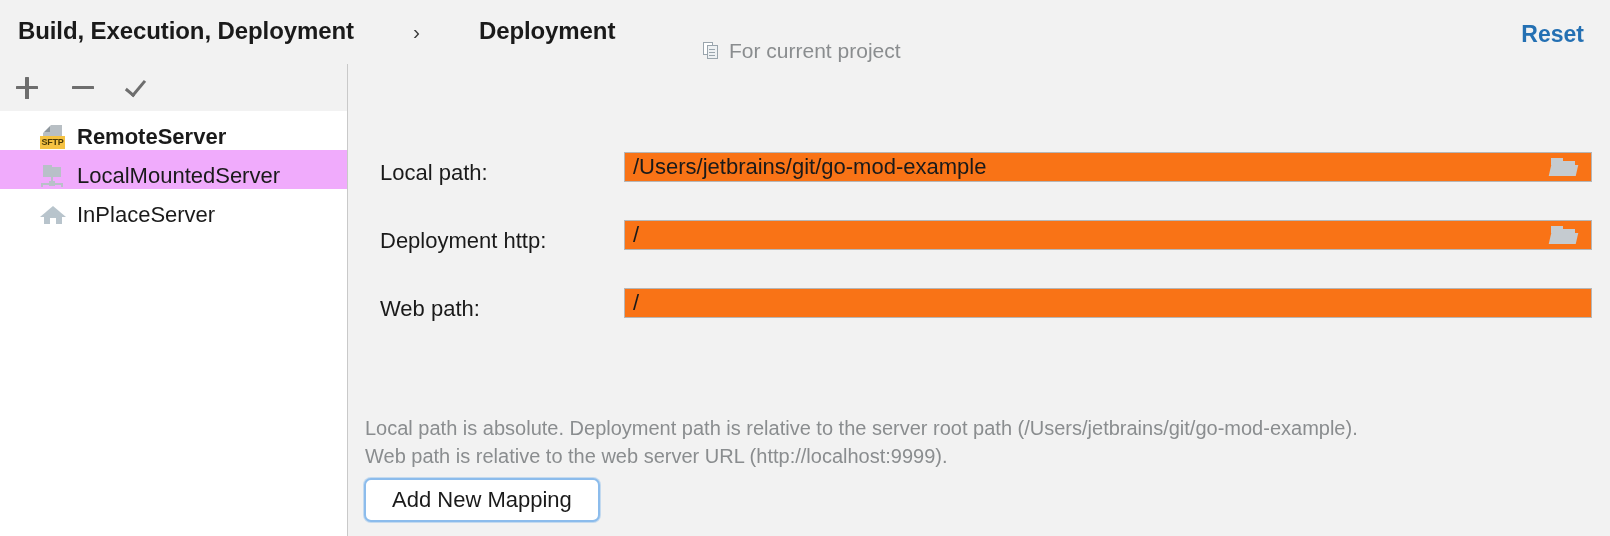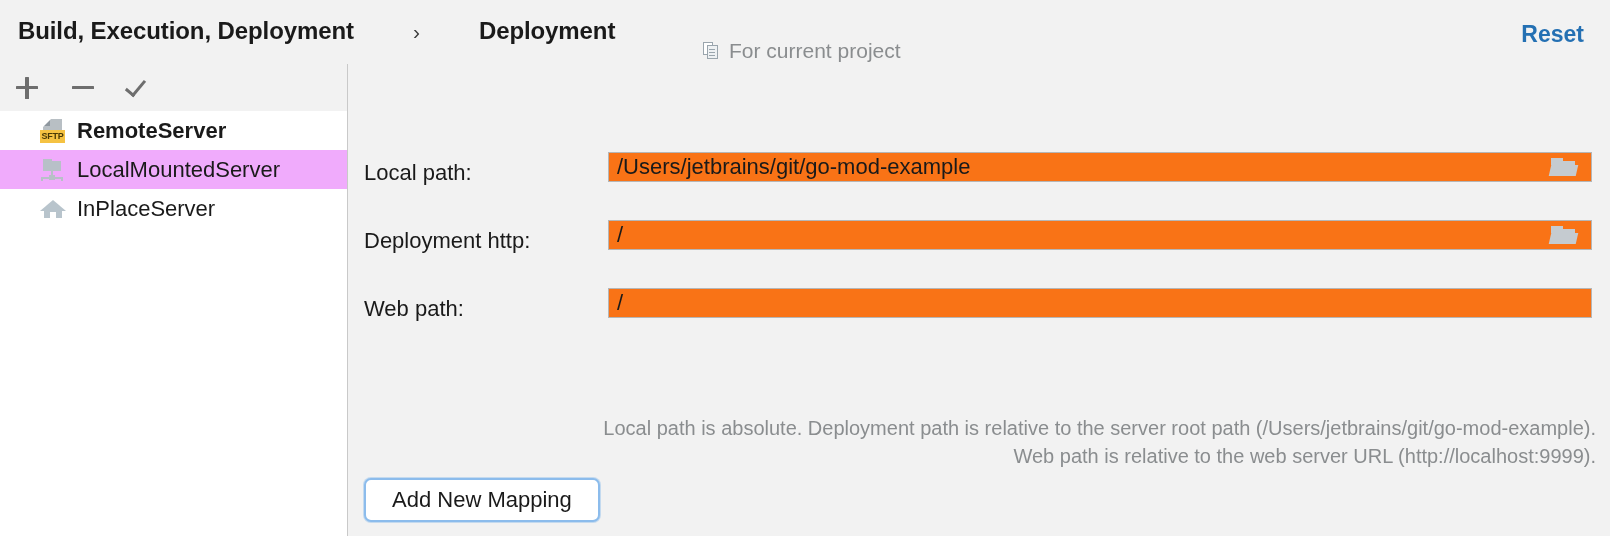--- a/index.html
+++ b/index.html
@@ -152,21 +152,21 @@
 
   .server-list {
     position: absolute;
     left: 0; top: 47px;
     width: 347px;
     bottom: 0;
     background: #ffffff;
   }
   .server-row {
     display: flex;
-    align-items: center;
+    align-items: flex-end;
     height: 39px;
     padding-left: 40px;
     gap: 11px;
     cursor: pointer;
     box-sizing: border-box;
   }
   .server-row.selected {
     background: #f0abfc;
   }
   .server-name {
@@ -337,21 +337,21 @@
     background: #3c7cc4;
   }
 
   .form {
     position: absolute;
     left: 0; top: 56px;
     right: 0; bottom: 0;
   }
   .field-row {
     position: absolute;
-    left: 16px;
+    left: 32px;
     height: 42px;
     right: 18px;
   }
   .field-label {
     position: absolute;
     left: 0; top: 8px;
     font-size: 22px;
     color: #1a1a1a;
     white-space: nowrap;
   }
@@ -405,21 +405,20 @@
   }
 
   .hint {
     position: absolute;
     left: 17px;
     top: 294px;
     right: 14px;
     font-size: 20px;
     line-height: 28px;
     color: #8a8d8f;
-    text-align: right;
   }
 
   .add-mapping-btn {
     position: absolute;
     left: 16px;
     top: 358px;
     height: 44px;
     padding: 0 26px;
     background: #ffffff;
     border: 2px solid #8cbcec;

